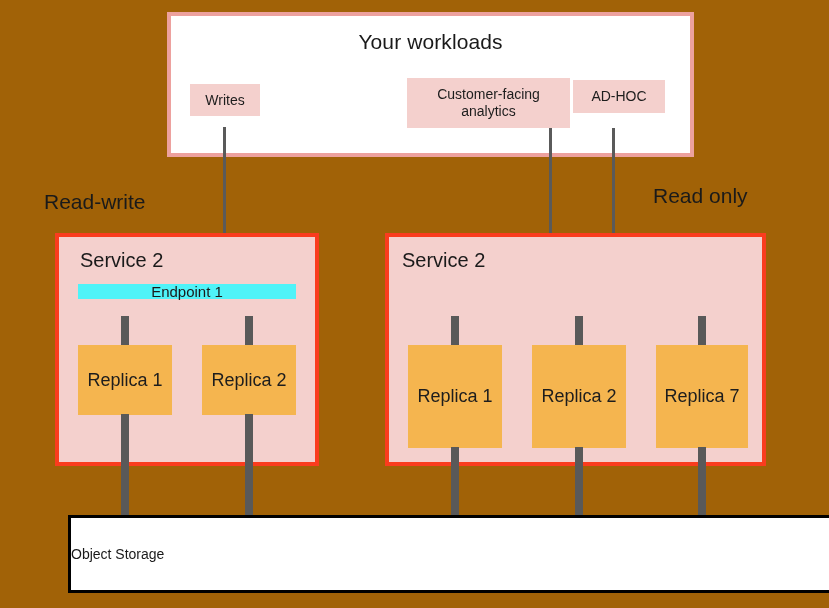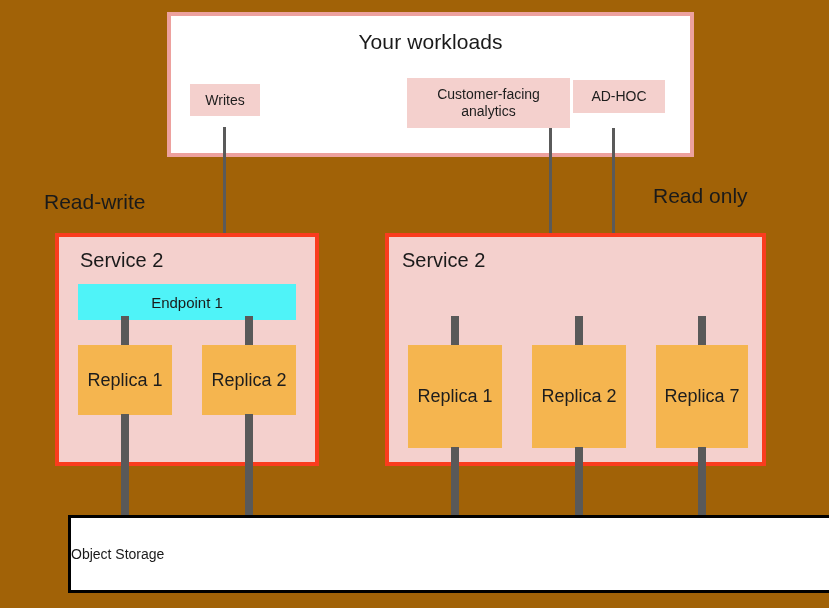--- a/index.html
+++ b/index.html
@@ -76,21 +76,21 @@
 
   
   .endpoint {
     background: #4ff3f8;
     color: #1a1a1a;
     display: flex;
     align-items: center;
     justify-content: center;
     font-size: 15px;
   }
-  .ep1 { left:  78px; top: 284px; width: 218px; height: 36px; }
+  .ep1 { left:  78px; top: 284px; width: 218px; height: 15px; }
   .ep2 { left: 408px; top: 284px; width: 340px; height: 32px; }
 
   
   .replica {
     background: #f5b54f;
     color: #1d1d1d;
     display: flex;
     align-items: center;
     justify-content: center;
     font-size: 18px;

